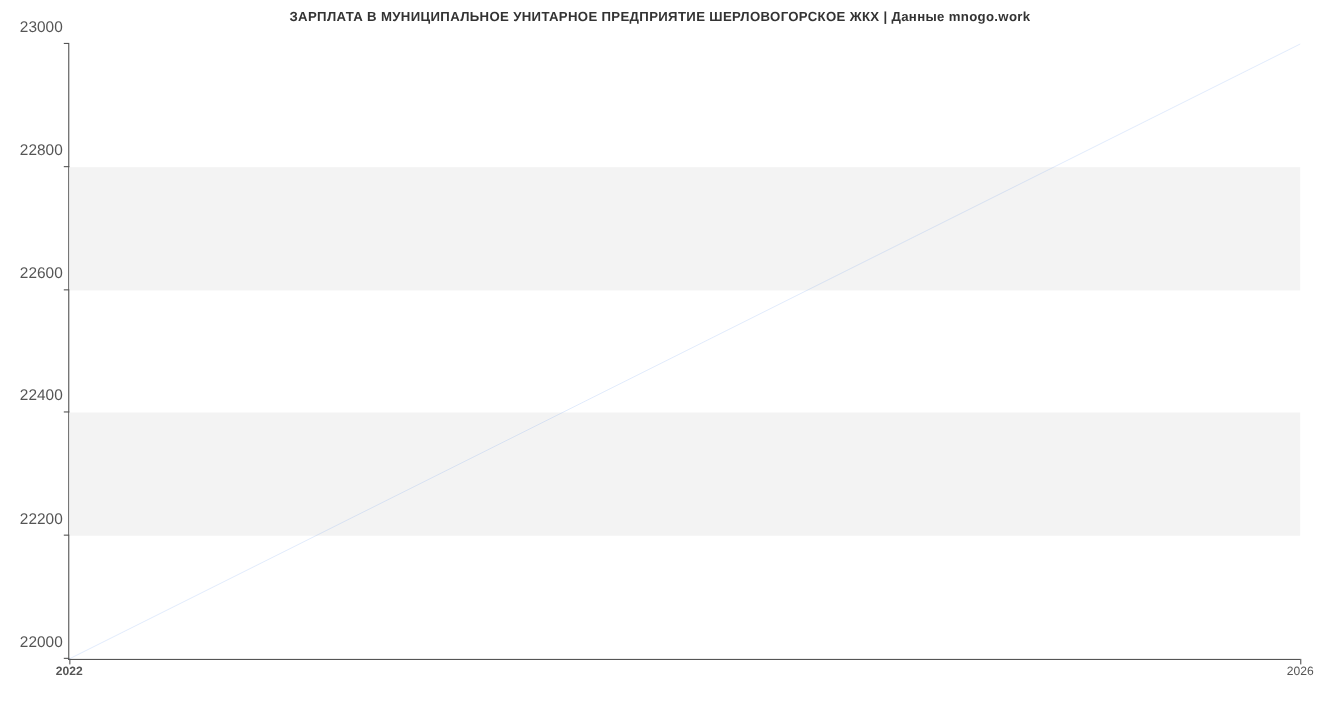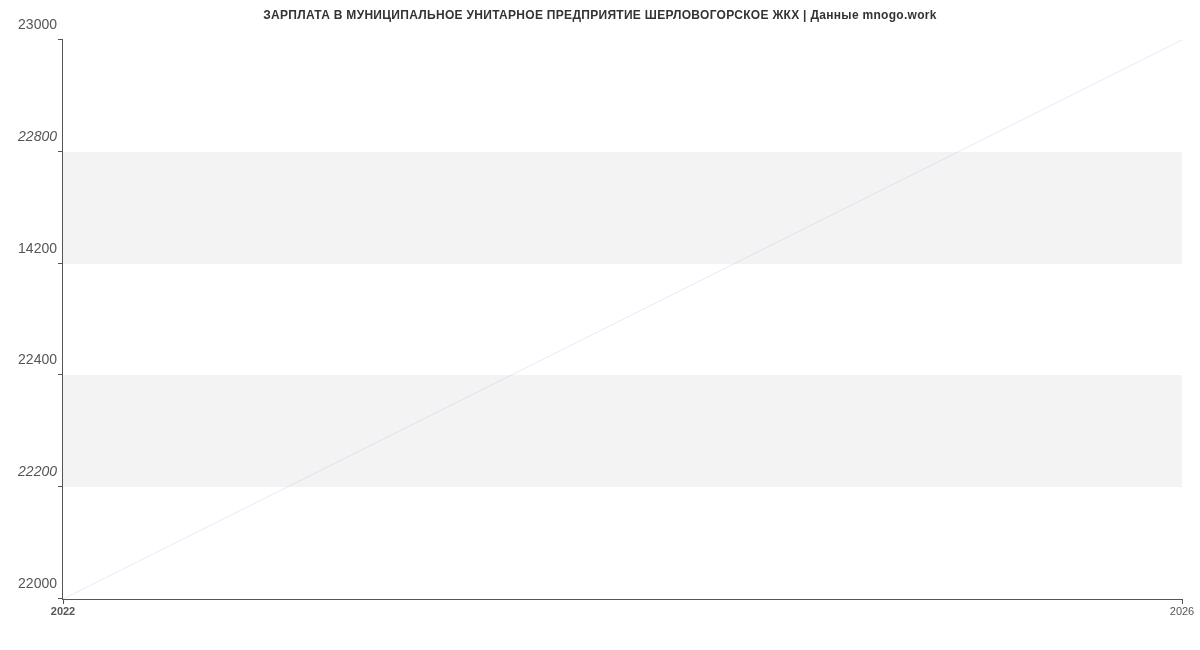--- a/index.html
+++ b/index.html
@@ -87,30 +87,30 @@
 <div class="chart-area">
   <div class="plot">
 
     <div class="band" style="bottom:20%; height:20%;"></div>
     <div class="band" style="bottom:60%; height:20%;"></div>
 
     <span class="y-tick-mark" style="bottom:0%;"></span>
     <span class="y-tick-label" style="bottom:0%;">22000</span>
 
     <span class="y-tick-mark" style="bottom:20%;"></span>
-    <span class="y-tick-label" style="bottom:20%;font-style:italic;">22200</span>
+    <span class="y-tick-label" style="bottom:20%;">22200</span>
 
     <span class="y-tick-mark" style="bottom:40%;"></span>
     <span class="y-tick-label" style="bottom:40%;">22400</span>
 
     <span class="y-tick-mark" style="bottom:60%;"></span>
-    <span class="y-tick-label" style="bottom:60%;">14200</span>
+    <span class="y-tick-label" style="bottom:60%;">22600</span>
 
     <span class="y-tick-mark" style="bottom:80%;"></span>
-    <span class="y-tick-label" style="bottom:80%;font-style:italic;">22800</span>
+    <span class="y-tick-label" style="bottom:80%;">22800</span>
 
     <span class="y-tick-mark" style="bottom:100%;"></span>
     <span class="y-tick-label" style="bottom:100%;">23000</span>
 
     <span class="x-tick-mark" style="left:0%;"></span>
     <span class="x-tick-label" style="left:0%;font-weight:bold;">2022</span>
 
     <span class="x-tick-mark" style="left:100%;"></span>
     <span class="x-tick-label" style="left:100%;">2026</span>
 

